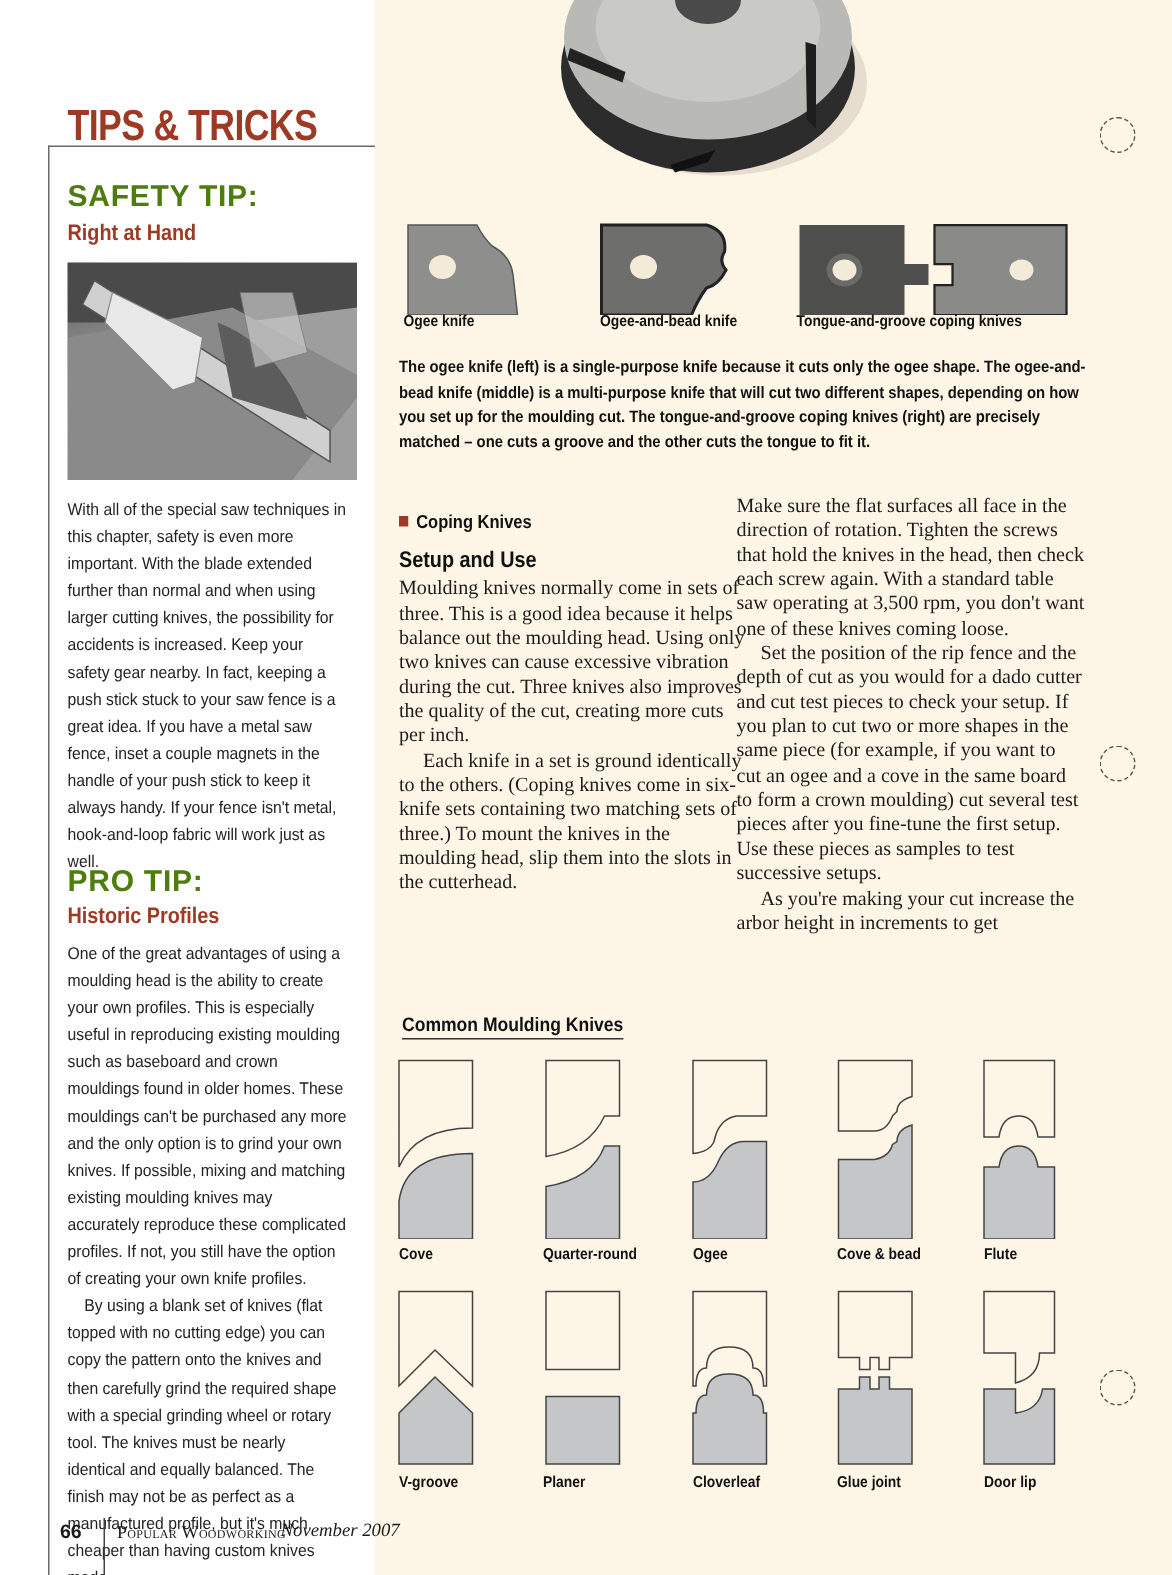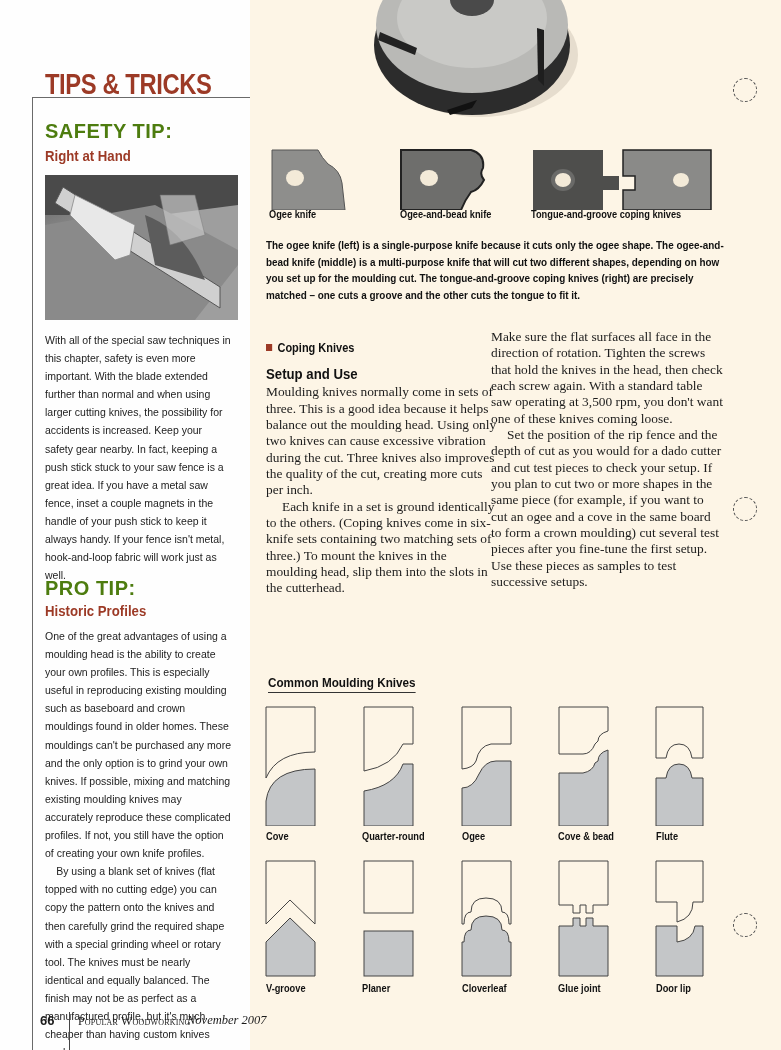--- a/index.html
+++ b/index.html
@@ -119,20 +119,21 @@
 <div class="body-col" style="left:266px;">
   <span class="sec-head"><span class="sq"></span><span>Coping Knives</span></span>
   <span class="h2">Setup and Use</span>
   <p>Moulding knives normally come in sets of three. This is a good idea because it helps balance out the moulding head. Using only two knives can cause excessive vibration during the cut. Three knives also improves the quality of the cut, creating more cuts per inch.</p>
   <p class="indent">Each knife in a set is ground identically to the others. (Coping knives come in six-knife sets containing two matching sets of three.) To mount the knives in the moulding head, slip them into the slots in the cutterhead.</p>
 </div>
 
 <div class="body-col" style="left:491px; top:329px;">
   <p>Make sure the flat surfaces all face in the direction of rotation. Tighten the screws that hold the knives in the head, then check each screw again. With a standard table saw operating at 3,500 rpm, you don't want one of these knives coming loose.</p>
   <p class="indent">Set the position of the rip fence and the depth of cut as you would for a dado cutter and cut test pieces to check your setup. If you plan to cut two or more shapes in the same piece (for example, if you want to cut an ogee and a cove in the same board to form a crown moulding) cut several test pieces after you fine-tune the first setup. Use these pieces as samples to test successive setups.</p>
+  <p class="indent">As you're making your cut increase the arbor height in increments to get</p>
 </div>
 
 <div class="diagram-title">Common Moulding Knives</div>
 
 <div class="profile" style="left:265px; top:706px;">
   <svg width="62" height="120" viewBox="0 0 62 120">
     <path d="M1,1 L50,1 L50,46 Q12,46 1,72 Z" fill="none" stroke="#444" stroke-width="1"></path>
     <path d="M1,120 L1,95 Q5,63 50,63 L50,120 Z" fill="#c4c6c8" stroke="#444" stroke-width="1"></path>
   </svg>
 </div>

